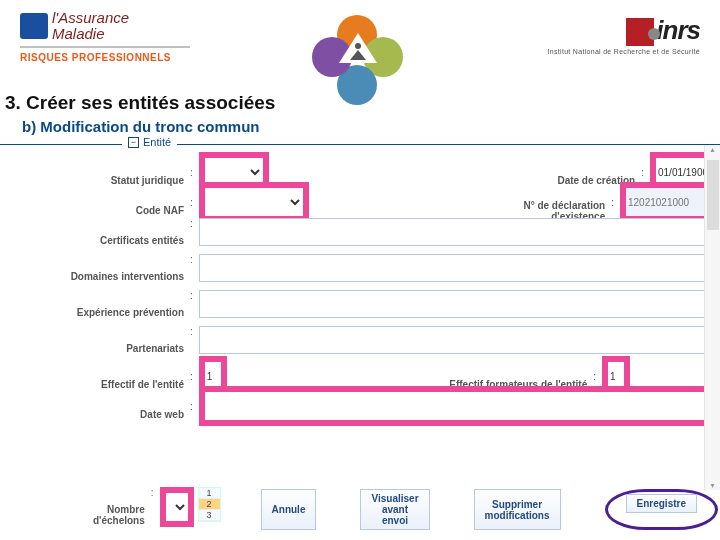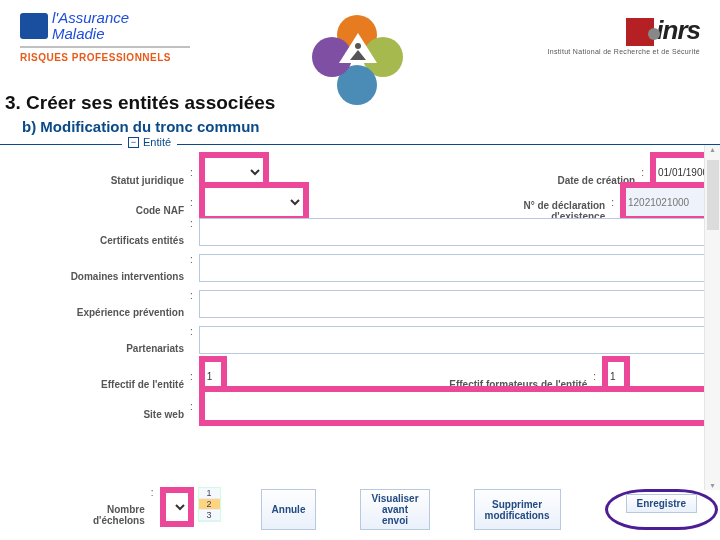--- a/index.html
+++ b/index.html
@@ -2,21 +2,21 @@
 <html><head>
 <meta charset="utf-8">
 <style>
   * { box-sizing: border-box; margin: 0; padding: 0; font-family: Arial, Helvetica, sans-serif; }
   body { width: 720px; height: 540px; background: #fff; overflow: hidden; position: relative; }
 
   .header { position: relative; height: 90px; }
   .logo-am { position: absolute; left: 20px; top: 10px; }
   .am-bar { display: flex; align-items: center; }
   .am-stub { width: 28px; height: 26px; background: #1a4fa0; margin-right: 4px; border-radius: 3px; }
-  .am-text { color: #1d4ed8; font-style: italic; font-size: 15px; line-height: 1.05; }
+  .am-text { color: #7f1d1d; font-style: italic; font-size: 15px; line-height: 1.05; }
   .am-text .mal { display: block; }
   .am-div { height: 2px; width: 170px; background: #c0c0c0; margin: 4px 0; }
   .am-risques { color: #e85a1a; font-size: 10px; letter-spacing: 0.5px; font-weight: 600; }
 
   .people-glyph { position: absolute; left: 310px; top: 15px; width: 95px; height: 95px; }
   .blob { position: absolute; width: 40px; height: 40px; border-radius: 50%; }
   .blob.tp { background: #e67b1f; left: 27px; top: 0; }
   .blob.rt { background: #a6b94f; right: 2px; top: 22px; }
   .blob.bt { background: #4a8cb5; left: 27px; bottom: 5px; }
   .blob.lf { background: #7e4fa3; left: 2px; top: 22px; }
@@ -172,21 +172,21 @@
       <span class="colon">:</span>
     <input class="ctl small-in" value="1" style="">
     <span style="flex:1"></span>
     <span class="lbl" style="width:160px">Effectif formateurs de l'entité</span>
       <span class="colon">:</span>
     <input class="ctl small-in" value="1" style="">
     <span style="width:100px"></span>
   </div>
 
   <div class="row">
-    <span class="lbl w110">Site web</span>
+    <span class="lbl w110">Date web</span>
       <span class="colon">:</span>
     <input class="ctl" style="flex: 1 1 0%;">
   </div>
 
 </div>
 
 <div class="bottom">
   <div class="echelon-row">
     <span class="lbl w110" style="font-size:10px">Nombre d'échelons</span>
       <span class="colon" style="font-size:10px">:</span>

